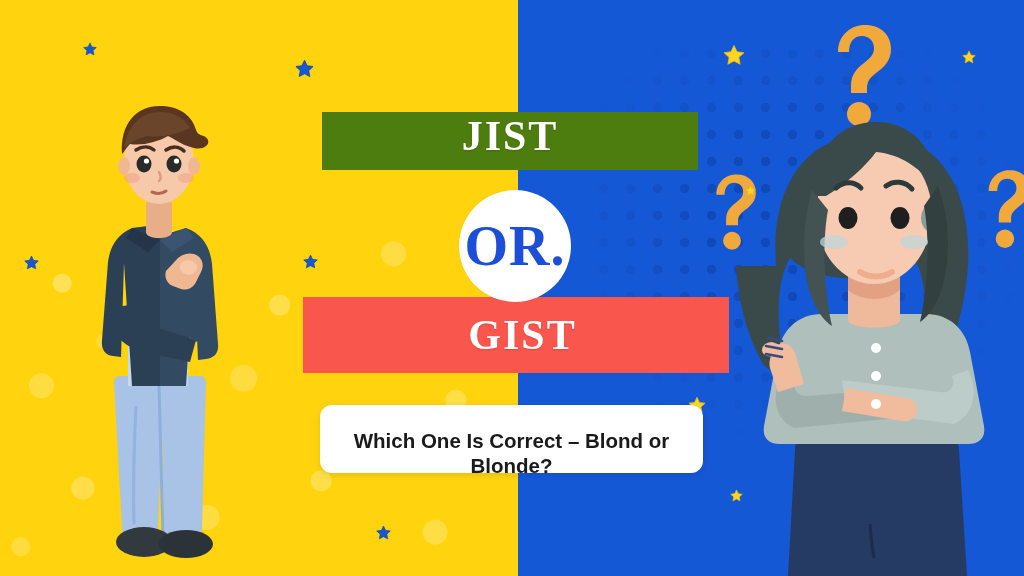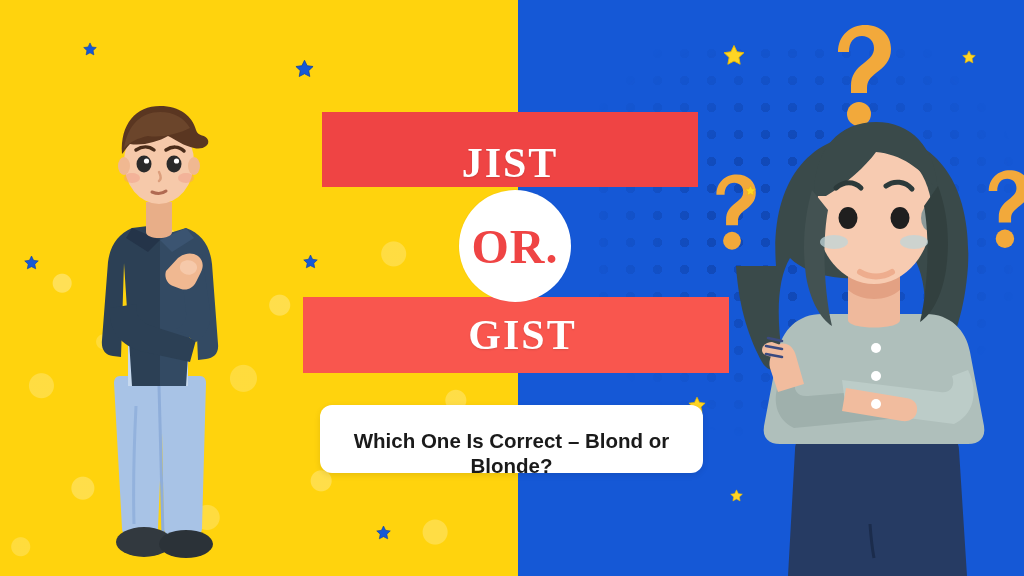--- a/index.html
+++ b/index.html
@@ -50,41 +50,41 @@
   .star{position:absolute;pointer-events:none;}
   .qmark{position:absolute;pointer-events:none;}
 
   
   .character{position:absolute;bottom:0;pointer-events:none;}
   #boy{left:58px;width:200px;height:500px;}
   #woman{left:724px;width:300px;height:500px;}
 
   
   #banner-jist{
-    position:absolute;left:322px;top:112px;width:376px;height:75px;
-    background:#ef4444;display:flex;align-items:flex-end;justify-content:center;
+    position:absolute;left:322px;top:112px;width:376px;height:58px;
+    background:#4d7c0f;display:flex;align-items:flex-start;justify-content:center;
   }
   #banner-gist{
     position:absolute;left:303px;top:297px;width:413px;height:76px;
     background:#F9564E;display:flex;align-items:center;justify-content:center;padding-left:13px;
   }
   .banner-text{
     font-family:"Liberation Serif","DejaVu Serif",serif;
     font-weight:700;font-size:42px;letter-spacing:2px;color:#FFFFFF;
     text-shadow:0 1px 2px rgba(0,0,0,.13);
   }
   #or-circle{
     position:absolute;left:459px;top:190px;width:112px;height:112px;
     border-radius:50%;background:#FFFFFF;
     display:flex;align-items:center;justify-content:center;
     box-shadow:0 0 0 1px rgba(0,0,0,.02);
   }
   #or-text{
     font-family:"Liberation Serif","DejaVu Serif",serif;
-    font-weight:700;font-size:48px;color:#ef4444;letter-spacing:1px;
+    font-weight:700;font-size:56px;color:#1d4ed8;letter-spacing:1px;
   }
   #caption-box{
     position:absolute;left:320px;top:405px;width:383px;height:68px;
     background:#FFFFFF;border-radius:12px;
     display:flex;align-items:center;justify-content:center;
     box-shadow:0 2px 6px rgba(0,0,0,.10);
   }
   #caption-text{
     font-family:"Liberation Sans",sans-serif;
     font-weight:700;font-size:20.5px;line-height:1.22;color:#1A1A1A;

